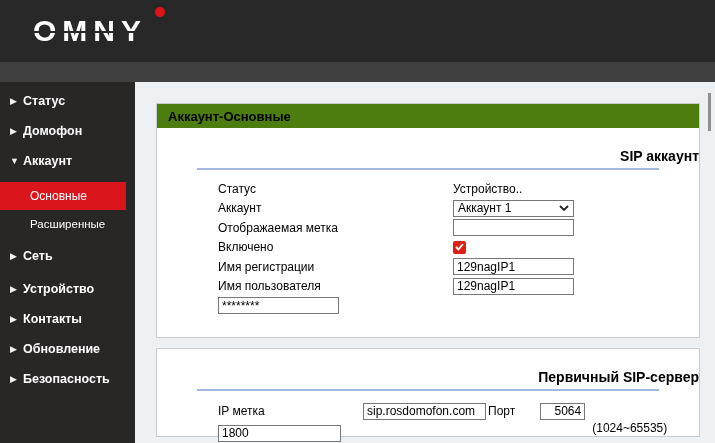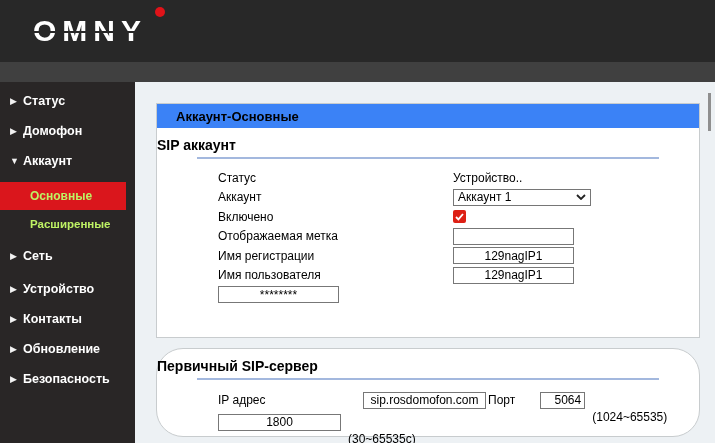--- a/index.html
+++ b/index.html
@@ -24,48 +24,48 @@
   
   .layout { flex:1 1 auto; display:flex; min-height:0; }
 
   
   .sidebar { width:135px; background:#292626; padding-top:4px; flex:0 0 auto; }
   .nav-item { display:flex; align-items:center; height:30px; padding-left:10px; cursor:pointer; }
   .nav-item .arrow { font-size:9px; color:#f2f2f2; width:13px; flex:0 0 auto; }
   .nav-item .lbl { font-weight:bold; font-size:12.5px; color:#ffffff; }
   .nav-item.mt3 { margin-top:3px; }
   .nav-sub { display:flex; align-items:center; height:28px; padding-left:30px; cursor:pointer; }
-  .nav-sub .lbl { font-weight:bold; font-size:11.5px; color:#bef264; }
+  .nav-sub .lbl { font-weight:normal; font-size:11.5px; color:#ffffff; }
   .nav-sub.active { background:#da161c; width:126px; height:28px; margin-top:6px; }
   .nav-sub.active .lbl { font-size:12px; }
 
   
   .content { flex:1 1 auto; background:#edf1f4; position:relative; padding:21px 15px 0 21px; }
   .panel { background:#ffffff; border:1px solid #c8ccce; width:544px; }
   .panel-title {
-    height:24px; background:#3b82f6; display:flex; align-items:center;
-    padding-left:19px; font-weight:bold; font-size:13px; color:#000;
+    height:24px; background:#4d7c0f; display:flex; align-items:center;
+    padding-left:11px; font-weight:bold; font-size:13px; color:#000;
   }
   .panel-body { padding-top:6px; }
   .panel1 .panel-body { height:209px; }
-  .panel2 { margin-top:10px; height:89px;border-radius:27px; }
-  .section-heading { text-align:left; font-weight:bold; font-size:14px; margin-top:3px; }
+  .panel2 { margin-top:10px; height:89px; }
+  .section-heading { text-align:right; font-weight:bold; font-size:14px; margin-top:14px; }
   .rule { height:2px; background:#a3b8de; margin:4px 40px 9px 40px; }
 
   .form-row { display:flex; align-items:center; height:19.5px; padding-left:61px; }
   .form-row .flabel { width:235px; flex:0 0 auto; font-size:12px; }
   .plain-value { font-size:12px; }
 
   .tinput {
     width:121px; height:17px; border:1px solid #777777; background:#fff;
-    font-family:"Liberation Sans","DejaVu Sans",sans-serif; font-size:12px; padding:0 3px;text-align:center;
+    font-family:"Liberation Sans","DejaVu Sans",sans-serif; font-size:12px; padding:0 3px;
   }
 
   .fake-select {
-    width:138px; height:17px; border:1px solid #767676; background:#fff;
+    width:121px; height:17px; border:1px solid #767676; background:#fff;
     display:flex; align-items:center; justify-content:space-between;
     padding:0 4px; font-size:12px; cursor:default;
   }
   .checkbox {
     width:13px; height:13px; background:#dd2015; border-radius:2px;
     display:flex; align-items:center; justify-content:center; cursor:pointer;
   }
 
   .form-row2 { display:flex; align-items:center; height:22px; padding-left:61px; }
   .form-row2 .flabel { width:145px; flex:0 0 auto; font-size:12px; }
@@ -151,33 +151,33 @@
             <span class="flabel">Аккаунт</span>
             <div class="fake-select">
               <span>Аккаунт 1</span>
               <svg width="10" height="6" viewBox="0 0 10 6">
                 <polyline points="1,1 5,5 9,1" fill="none" stroke="#222" stroke-width="1.8"></polyline>
               </svg>
             </div>
           </div>
 
           <div class="form-row">
+            <span class="flabel">Отображаемая метка</span>
+            <input class="tinput" type="text" value="" style="">
+          </div>
+
+          <div class="form-row">
             <span class="flabel">Включено</span>
             <div class="checkbox">
               <svg width="9" height="8" viewBox="0 0 9 8">
                 <polyline points="1,4 3.4,6.4 8,1" fill="none" stroke="#fff" stroke-width="1.8"></polyline>
               </svg>
             </div>
           </div>
 
-          <div class="form-row">
-            <span class="flabel">Отображаемая метка</span>
-            <input class="tinput" type="text" value="" style="">
-          </div>
-
 
           <div class="form-row">
             <span class="flabel">Имя регистрации</span>
             <input class="tinput" type="text" value="129nagIP1" style="">
           </div>
 
           <div class="form-row">
             <span class="flabel">Имя пользователя</span>
             <input class="tinput" type="text" value="129nagIP1" style="">
           </div>
@@ -187,21 +187,21 @@
           </div>
         </div>
       </div>
 
       <div class="panel panel2">
         <div class="panel-body">
           <div class="section-heading">Первичный SIP-сервер</div>
           <div class="rule"></div>
 
           <div class="form-row2">
-            <span class="flabel">IP адрес</span>
+            <span class="flabel">IP метка</span>
             <input class="tinput ip-input" type="text" value="sip.rosdomofon.com" style="">
             <span class="port-label">Порт</span>
             <input class="tinput port-input" type="text" value="5064" style="">
             <span class="hint">(1024~65535)</span>
           </div>
 
           <div class="form-row2">
             <input class="tinput ip-input" type="text" value="1800" style="">
             <span class="hint">(30~65535с)</span>
           </div>

